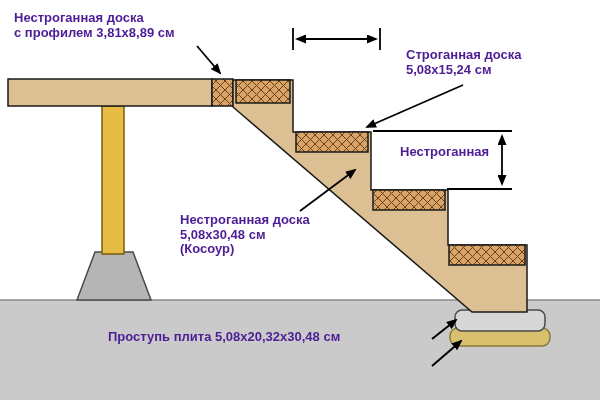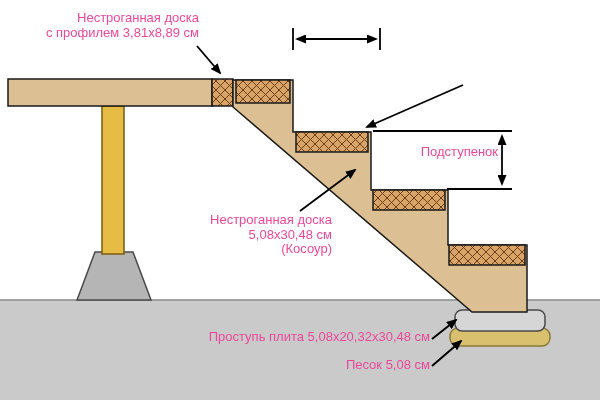--- a/index.html
+++ b/index.html
@@ -4,22 +4,22 @@
 <style>
   * { margin:0; padding:0; box-sizing:border-box; }
   html,body { background:#ffffff; }
   body { font-family:"Liberation Sans", sans-serif; }
   .canvas {
     position:relative; width:600px; height:400px;
     background:#ffffff; overflow:hidden;
   }
   .canvas svg { position:absolute; left:0; top:0; }
   .label {
-    position:absolute; font-weight:normal; font-size:13px; line-height:1.12;
-    color:#ec4899; text-align:right; white-space:pre-line;
+    position:absolute; font-weight:bold; font-size:13px; line-height:1.12;
+    color:#4c1d95; text-align:left; white-space:pre-line;
   }
 </style>
 </head>
 <body>
 
 <div class="canvas">
 
   <svg width="600" height="400" viewBox="0 0 600 400">
     <defs>
       <pattern id="crosshatch" width="9" height="9" patternUnits="userSpaceOnUse">
@@ -73,24 +73,25 @@
 
     <line x1="432" y1="339" x2="456" y2="320" stroke="#000" stroke-width="2" marker-end="url(#ah)"></line>
 
     <line x1="432" y1="366" x2="461" y2="341" stroke="#000" stroke-width="2" marker-end="url(#ah)"></line>
   </svg>
 
   <div class="label" style="left:14px; top:11px; width:185px;">Нестроганная доска
 с профилем 3,81x8,89 см</div>
 
 
+  <div class="label" style="left:406px; top:48px; width:168px;">Строганная доска
+5,08x15,24 см</div>
 
-  <div class="label" style="left:400px; top:145px; width:98px;">Подступенок</div>
+  <div class="label" style="left:400px; top:145px; width:98px;">Нестроганная</div>
 
   <div class="label" style="left:180px; top:213px; width:152px;">Нестроганная доска
 5,08x30,48 см
 (Косоур)</div>
 
   <div class="label" style="left:108px; top:330px; width:322px;">Проступь плита 5,08x20,32x30,48 см</div>
 
-  <div class="label" style="left:294px; top:358px; width:136px;">Песок 5,08 см</div>
 
 </div>
 
 </body></html>

